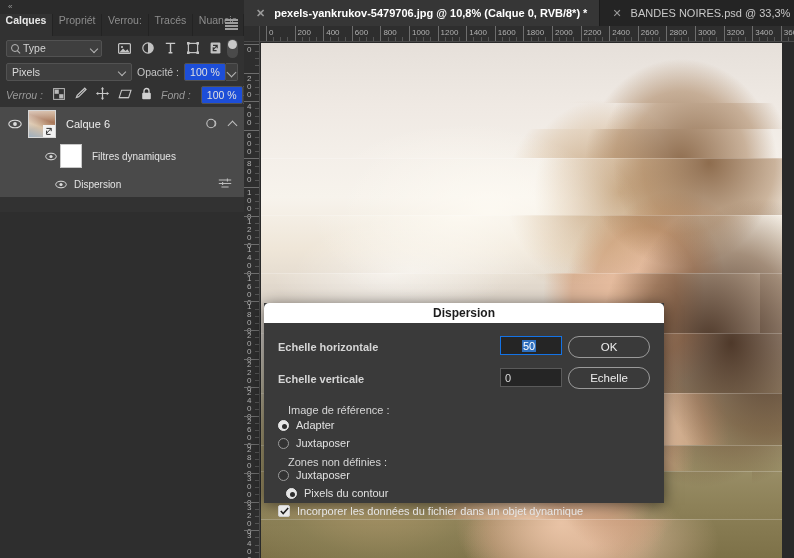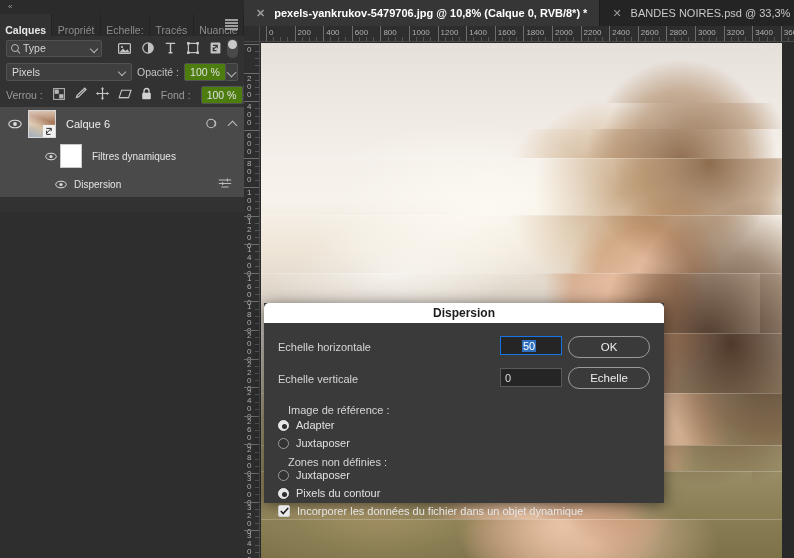--- a/index.html
+++ b/index.html
@@ -24,21 +24,21 @@
   }
   .collapse-bar .chev {
     color: #9a9a9a; font-size: 8px; line-height: 8px; letter-spacing: -1px;
   }
   .panel-tabs {
     display: flex; align-items: stretch;
     height: 22px; background: #2b2b2b;
     position: relative;
   }
   .panel-tab {
-    display: flex; align-items: flex-end; justify-content: center;
+    display: flex; align-items: flex-start; justify-content: center;
     font-size: 10.5px; color: #8d8d8d;
     padding: 0 7px; white-space: nowrap; overflow: hidden;
     border-right: 1px solid #232323;
   }
   .panel-tab.active {
     background: #323232; color: #e8e8e8; font-weight: bold;
   }
   .panel-menu-icon {
     position: absolute; right: 6px; top: 5px;
     width: 13px; height: 11px;
@@ -94,21 +94,21 @@
     display:flex; align-items:center; padding: 0 5px;
     font-size: 10.5px; color: #d9d9d9; position: relative;
   }
   .blend-select .caret {
     position:absolute; right: 6px; top: 5px;
     width:6px;height:6px;border-left:1.2px solid #b6b6b6;border-bottom:1.2px solid #b6b6b6;
     transform: rotate(-45deg);
   }
   .lbl { font-size: 10.5px; color: #c4c4c4; white-space: nowrap; }
   .num-field {
-    width: 42px; height: 18px; background: #4d7c0f;
+    width: 42px; height: 18px; background: #1d4ed8;
     border: 1px solid #525252; border-radius: 2px;
     font-size: 10.5px; color: #e0e0e0;
     display: flex; align-items: center; justify-content: center;
   }
   .mini-caret {
     width: 12px; height: 18px; background: #3f3f3f;
     border: 1px solid #525252; border-left: none; border-radius: 0 2px 2px 0;
     position: relative;
   }
   .mini-caret::after{
@@ -116,21 +116,21 @@
     width:6px;height:6px;border-left:1.2px solid #b6b6b6;border-bottom:1.2px solid #b6b6b6;
     transform: rotate(-45deg);
   }
   .field-group { display:flex; align-items:center; }
 
   
   .lock-row {
     height: 24px; display:flex; align-items:center;
     padding: 0 6px; gap: 9px;
   }
-  .lock-row .lbl { color: #9a9a9a; margin-right: 1px; }
+  .lock-row .lbl { color: #9a9a9a; margin-right: 1px; font-style: italic; }
 
   
   .layers-list { background: #323232; }
   .layer-row {
     height: 34px; display:flex; align-items:center;
     background: #4a4a4a; padding-left: 6px; position: relative;
   }
   .eye {
     width: 18px; display:flex; align-items:center; justify-content:center;
     flex: none;
@@ -286,21 +286,21 @@
     box-shadow: 0 2px 14px rgba(0,0,0,.55);
   }
   #dialog .title-bar {
     height: 20px; background: #ffffff;
     display:flex; align-items:center; justify-content:center;
     font-size: 12px; font-weight: bold; color: #1d1d1d;
     border-radius: 5px 5px 0 0;
   }
   #dialog .body { position: relative; height: 180px; }
   .dlg-label {
-    position:absolute; font-size: 11px; color: #d6d6d6;
+    position:absolute; font-size: 11px; color: #d6d6d6; font-weight: bold;
   }
   .dlg-input {
     position:absolute; width: 62px; height: 19px;
     background: #252525; border: 1px solid #5a5a5a;
     font-size: 11px; color: #dcdcdc;
     display:flex; align-items:center; padding-left: 4px;
   }
   .dlg-input.focused { border: 1.6px solid #1473e6; padding-left: 21px; }
   .dlg-input.focused .val {
     background: #2f6fbd; color: #ffffff; padding: 0 1px;
@@ -348,21 +348,21 @@
     </div>
 
     <div class="panel-tabs">
       <div class="panel-tab active">
         <span>Calques</span>
       </div>
       <div class="panel-tab">
         <span>Propriét</span>
       </div>
       <div class="panel-tab">
-        <span>Echelle:</span>
+        <span>Verrou:</span>
       </div>
       <div class="panel-tab">
         <span>Tracés</span>
       </div>
       <div class="panel-tab">
         <span>Nuancie</span>
       </div>
       <div class="panel-menu-icon">
         <i></i>
           <i></i>
@@ -812,21 +812,21 @@
           <span class="dot"></span>
           <span class="rl">Juxtaposer</span>
         </div>
 
         <span class="grp-title" style="left:24px;top:133px;">Zones non définies :</span>
 
         <div class="radio" style="left:14px;top:146px;">
           <span class="dot"></span>
           <span class="rl">Juxtaposer</span>
         </div>
-        <div class="radio on" style="left:14px;top:164px;">
+        <div class="radio on" style="left:22px;top:164px;">
           <span class="dot"></span>
           <span class="rl">Pixels du contour</span>
         </div>
 
         <div class="check" style="left:14px;top:182px;">
           <span class="box">
             <svg width="9" height="8" viewBox="0 0 9 8">
                 <path d="M0.8 4 L3.2 6.6 L8.2 1" fill="none" stroke="#1e1e1e" stroke-width="1.5"></path>
               </svg>
           </span>

